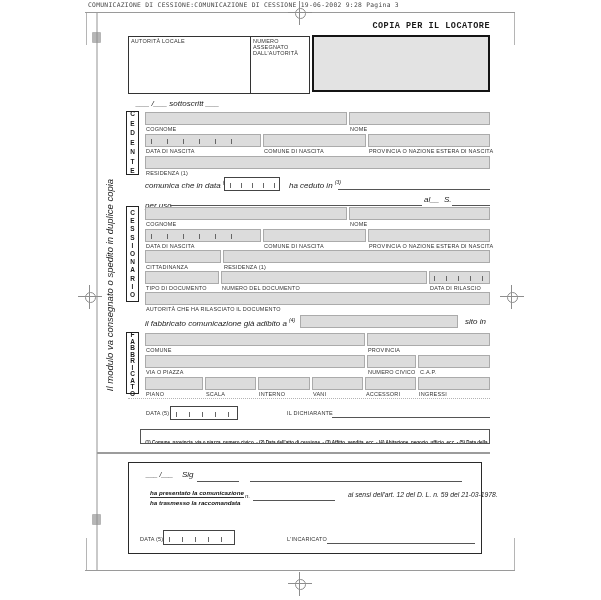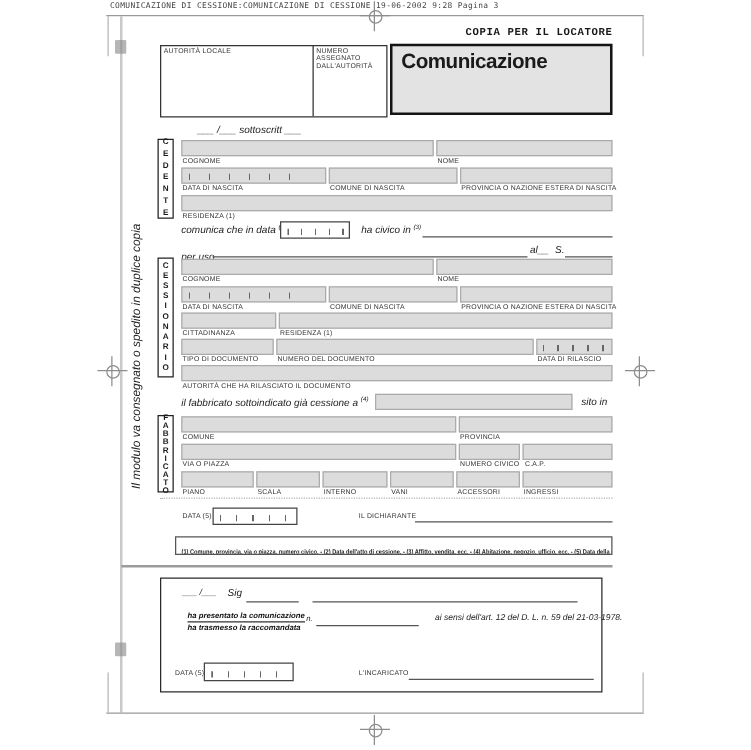--- a/index.html
+++ b/index.html
@@ -98,24 +98,23 @@
 <div class="vtick" style="left:514px;top:538px;height:32px;"></div>
 
 <div class="sidebar-note">Il modulo va consegnato o spedito in duplice copia</div>
 
 <div class="copy-for">COPIA PER IL LOCATORE</div>
 <div class="authority-box"></div>
 <div class="authority-div"></div>
 <div class="lbl" style="left:131px;top:38px;">AUTORITÀ LOCALE</div>
 <div class="lbl-wrap" style="left:253px;top:38px;width:52px;">NUMERO ASSEGNATO DALL'AUTORITÀ</div>
 <div class="title-box">
-  <div class="t1">Comunicazione</div>
 </div>
 
-<div class="it" style="left:158px;top:99px;">___ /___  sottoscritt ___</div>
+<div class="it" style="left:136px;top:99px;">___ /___  sottoscritt ___</div>
 
 <div class="vlabel vs-loose" style="left:126px;top:111px;height:64px;">
     <span>CEDENTE</span>
   </div>
 <div class="cell" style="left:145px;top:112px;width:202px;height:13px;"></div>
 <div class="cell" style="left:349px;top:112px;width:141px;height:13px;"></div>
 <div class="lbl" style="left:146px;top:126px;">COGNOME</div>
 <div class="lbl" style="left:350px;top:126px;">NOME</div>
 
 <div class="cell" style="left:145px;top:134px;width:116px;height:13px;">
@@ -127,21 +126,21 @@
 <div class="lbl" style="left:264px;top:148px;">COMUNE DI NASCITA</div>
 <div class="lbl" style="left:369px;top:148px;">PROVINCIA O NAZIONE ESTERA DI NASCITA</div>
 
 <div class="cell" style="left:145px;top:156px;width:345px;height:13px;"></div>
 <div class="lbl" style="left:146px;top:170px;">RESIDENZA (1)</div>
 
 <div class="it" style="left:145px;top:179px;"><span>comunica che in data</span> <sup>(2)</sup></div>
 <div class="datebox" style="left:224px;top:177px;width:56px;height:14px;">
     <div class="ticks" style="left:5px;width:46px;background:repeating-linear-gradient(90deg,#666 0,#666 1px,transparent 1px,transparent 11px);"></div>
   </div>
-<div class="it" style="left:289px;top:179px;"><span>ha civico in</span> <sup>(3)</sup></div>
+<div class="it" style="left:289px;top:179px;"><span>ha ceduto in</span> <sup>(3)</sup></div>
 <div class="ul" style="left:338px;top:189px;width:152px;"></div>
 <div class="it" style="left:145px;top:201px;">per uso</div>
 <div class="ul" style="left:170px;top:205px;width:252px;"></div>
 <div class="it" style="left:424px;top:195px;">al__</div>
 <div class="it" style="left:444px;top:195px;">S.</div>
 <div class="ul" style="left:452px;top:205px;width:38px;"></div>
 
 <div class="vlabel vs-mid" style="left:126px;top:206px;height:96px;">
     <span>CESSIONARIO</span>
   </div>
@@ -169,21 +168,21 @@
 <div class="cell" style="left:429px;top:271px;width:61px;height:13px;">
     <div class="ticks" style="left:4px;width:52px;background:repeating-linear-gradient(90deg,#666 0,#666 1px,transparent 1px,transparent 12px);"></div>
   </div>
 <div class="lbl" style="left:146px;top:285px;">TIPO DI DOCUMENTO</div>
 <div class="lbl" style="left:222px;top:285px;">NUMERO DEL DOCUMENTO</div>
 <div class="lbl" style="left:430px;top:285px;">DATA DI RILASCIO</div>
 
 <div class="cell" style="left:145px;top:292px;width:345px;height:13px;"></div>
 <div class="lbl" style="left:146px;top:306px;">AUTORITÀ CHE HA RILASCIATO IL DOCUMENTO</div>
 
-<div class="it" style="left:145px;top:317px;"><span>il fabbricato sottoindicato già cessione a</span> <sup>(4)</sup></div>
+<div class="it" style="left:145px;top:317px;"><span>il fabbricato comunicazione già adibito a</span> <sup>(4)</sup></div>
 <div class="cell" style="left:300px;top:315px;width:158px;height:13px;"></div>
 <div class="it" style="left:465px;top:317px;">sito in</div>
 
 <div class="vlabel vs-tight" style="left:126px;top:332px;height:62px;">
     <span>FABBRICATO</span>
   </div>
 <div class="cell" style="left:145px;top:333px;width:220px;height:13px;"></div>
 <div class="cell" style="left:367px;top:333px;width:123px;height:13px;"></div>
 <div class="lbl" style="left:146px;top:347px;">COMUNE</div>
 <div class="lbl" style="left:368px;top:347px;">PROVINCIA</div>

